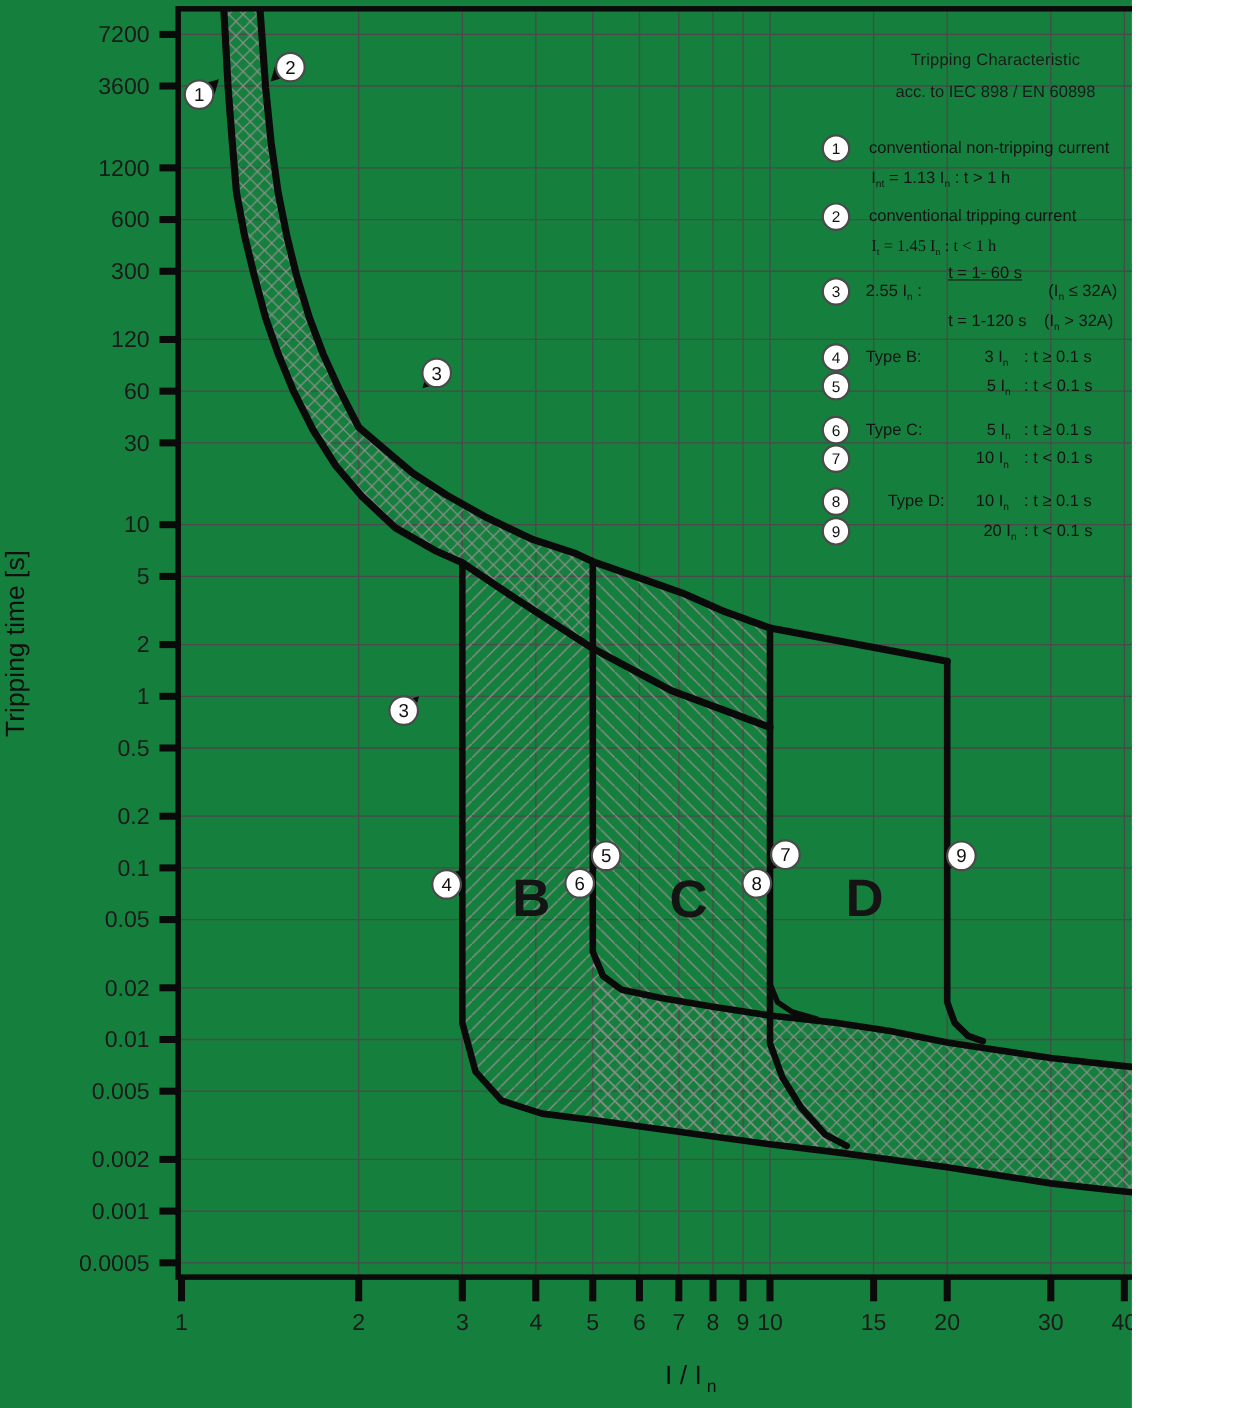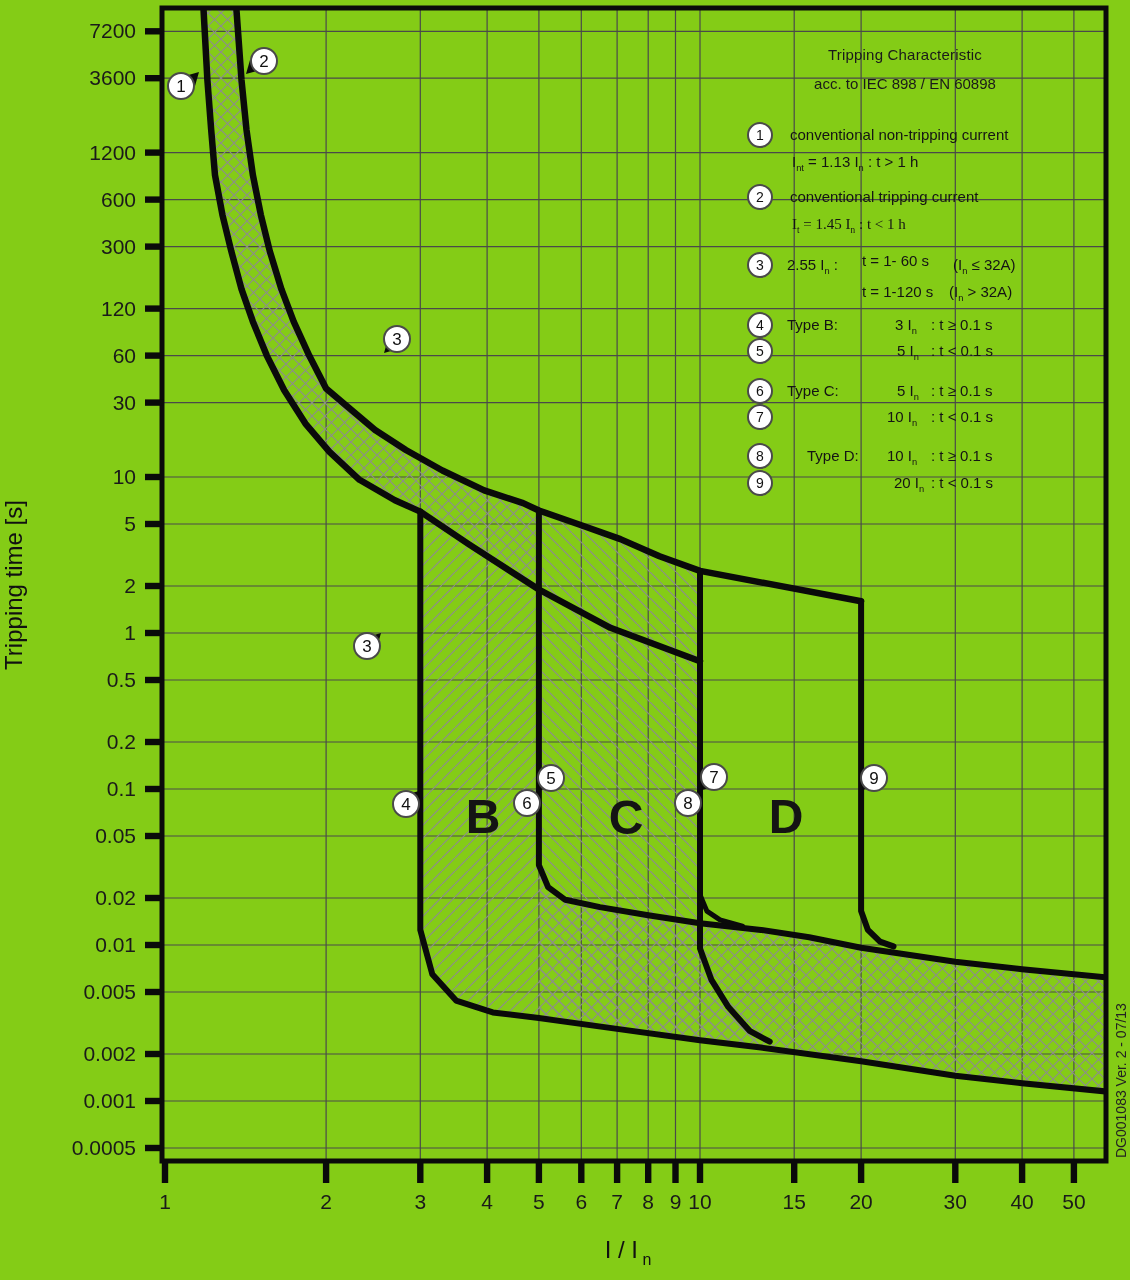--- a/index.html
+++ b/index.html
@@ -1,16 +1,16 @@
 <!DOCTYPE html>
 <html><head>
 <meta charset="utf-8">
 <style>
   html,body{margin:0;padding:0;background:#fff;font-family:"Liberation Sans",sans-serif;}
-  #stage{position:relative;width:1130px;height:1280px;background:#84cc16;overflow:hidden;}
+  #stage{position:relative;width:1029px;height:1280px;background:#15803d;overflow:hidden;}
   #chart-svg{position:absolute;left:0;top:0;}
   sub{font-size:0.62em;}
   .legend{position:absolute;left:735px;top:46px;width:350px;color:#1a1a1a;}
   .legend-title{position:absolute;left:0;top:0;width:340px;text-align:center;font-size:15px;letter-spacing:.2px;}
   .legend-sub{position:absolute;left:0;top:29px;width:340px;text-align:center;font-size:15px;}
   .legend-rows{position:absolute;left:0;top:79px;width:350px;height:400px;}
   .lnum{position:absolute;width:22px;height:22px;border:2px solid #4a4a4a;border-radius:50%;
         background:#fff;display:flex;align-items:center;justify-content:center;
         font-size:14px;color:#111;}
   .lseg{position:absolute;font-size:15px;white-space:nowrap;line-height:20px;color:#141414;}
@@ -216,21 +216,21 @@
     <div class="legend-sub">acc. to IEC 898 / EN 60898</div>
     <div class="legend-rows" id="legend-rows">
         <div class="lnum" style="left: 12px; top: -3px;">1</div>
         <span class="lseg" style="left: 55px; top: 0px;">conventional non-tripping current</span>
         <span class="lseg" style="left: 57px; top: 27px;">I<sub>nt</sub>  = 1.13 I<sub>n</sub> :  t &gt; 1 h</span>
         <div class="lnum" style="left: 12px; top: 59px;">2</div>
         <span class="lseg" style="left: 55px; top: 62px;">conventional tripping current</span>
         <span class="lseg" style="left: 57px; top: 89px; font-family: Liberation Serif, serif;">I<sub>t</sub>  = 1.45 I<sub>n</sub> :  t &lt; 1 h</span>
         <div class="lnum" style="left: 12px; top: 127px;">3</div>
         <span class="lseg" style="left: 52px; top: 130px;">2.55 I<sub>n</sub> :</span>
-        <span class="lseg" style="left: 127px; top: 126px;">t = 1- 60 s</span>
+        <span class="lseg" style="left: 127px; top: 114px; text-decoration: underline;">t = 1- 60 s</span>
         <span class="lseg" style="left: 218px; top: 130px;">(I<sub>n</sub> ≤ 32A)</span>
         <span class="lseg" style="left: 127px; top: 157px;">t = 1-120 s</span>
         <span class="lseg" style="left: 214px; top: 157px;">(I<sub>n</sub> &gt; 32A)</span>
         <div class="lnum" style="left: 12px; top: 187px;">4</div>
         <span class="lseg" style="left: 52px; top: 190px;">Type B:</span>
         <span class="lseg" style="left: 160px; top: 190px;">3 I<sub>n</sub></span>
         <span class="lseg" style="left: 196px; top: 190px;">: t ≥ 0.1 s</span>
         <div class="lnum" style="left: 12px; top: 213px;">5</div>
         <span class="lseg" style="left: 162px; top: 216px;">5 I<sub>n</sub></span>
         <span class="lseg" style="left: 196px; top: 216px;">: t &lt; 0.1 s</span>

